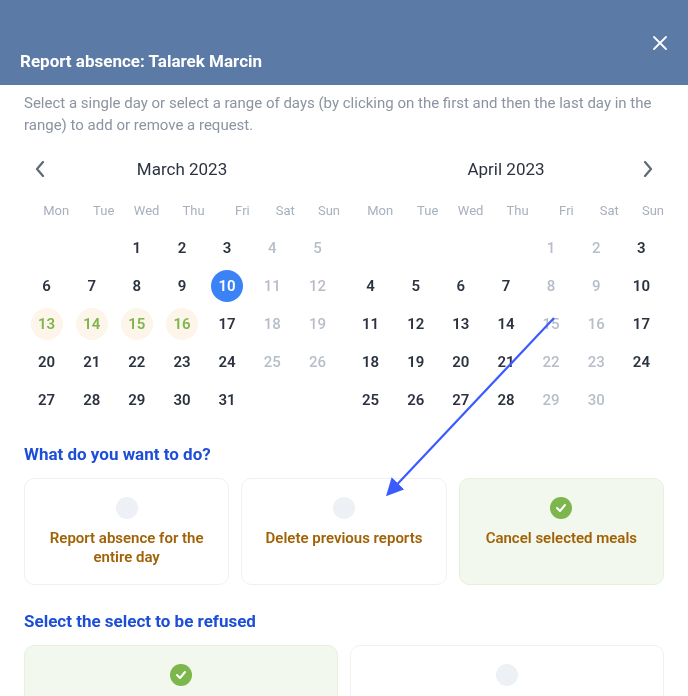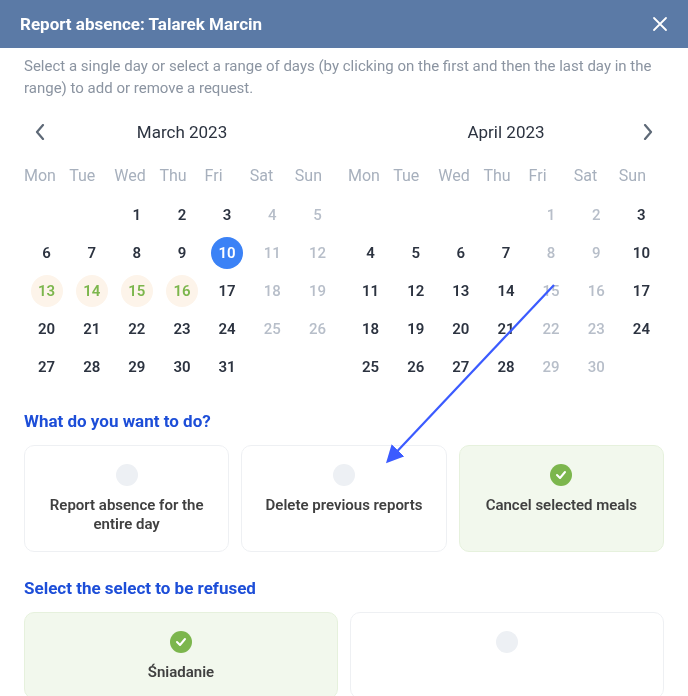--- a/index.html
+++ b/index.html
@@ -1,51 +1,51 @@
 <!DOCTYPE html>
 <html><head>
 <meta charset="utf-8">
 <style>
   * { box-sizing: border-box; margin: 0; padding: 0; }
   html, body { width: 688px; height: 696px; font-family: -apple-system, BlinkMacSystemFont, "Segoe UI", Roboto, Arial, sans-serif; color: #2c3340; }
   .modal { width: 688px; height: 696px; background: #fff; display: flex; flex-direction: column; }
   .header { background: #5b7aa6; color: #fff; padding: 14px 20px; display: flex; justify-content: space-between; align-items: center; }
-  .header-title { font-size: 17px; font-weight: 700; }
+  .header-title { font-size: 17px; font-weight: 700; margin-top: 37px; }
   .close-x svg { width: 16px; height: 16px; display: block; }
   .body { padding: 8px 24px; flex: 1; overflow: auto; }
   .instructions { color: #8b94a1; font-size: 15px; line-height: 1.45; margin-bottom: 18px; }
   .calendars { display: flex; gap: 8px; align-items: flex-start; position: relative; }
   .cal { flex: 1; }
   .cal-head { display: flex; align-items: center; justify-content: center; position: relative; height: 28px; margin-bottom: 14px; }
   .nav-btn { position: absolute; top: 0; width: 20px; height: 28px; display: flex; align-items: center; justify-content: center; color: #5e6977; cursor: pointer; }
   .nav-left { left: 6px; }
   .nav-right { right: 6px; }
   .nav-btn svg { width: 10px; height: 16px; }
   .cal-title { font-size: 17px; font-weight: 400; color: #2c3340; }
   .cal-title .month { font-weight: 400; }
   .grid { display: grid; grid-template-columns: repeat(7, 1fr); gap: 2px 0; }
-  .dow { text-align: left; font-size: 16px; color: #a7b0bd; padding: 6px 0 10px; }
+  .dow { text-align: right; font-size: 13px; color: #a7b0bd; padding: 6px 0 10px; }
   .day { height: 36px; display: flex; align-items: center; justify-content: center; font-size: 15px; font-weight: 600; color: #2c3340; cursor: pointer; position: relative; }
   .day.empty { cursor: default; }
   .day.muted { color: #b7bec9; font-weight: 500; }
   .day .num { width: 32px; height: 32px; display: flex; align-items: center; justify-content: center; border-radius: 50%; }
   .day.is-today .num { background: #3b82f6; color: #fff; }
   .day.is-selected .num { background: #fdf4ea; color: #7cb64d; }
 
   .arrow-overlay { position: absolute; pointer-events: none; }
 
   .section-title { font-size: 17px; font-weight: 700; margin: 26px 0 14px; color: #1d4ed8; }
   .options { display: flex; gap: 12px; }
   .option-card { flex: 1; border: 1px solid #eef0f3; border-radius: 10px; padding: 18px 16px 16px; text-align: center; cursor: pointer; background: #fff; }
   .option-card.selected { background: #f2f8ed; border-color: #e6f1dd; }
   .radio-circle { width: 22px; height: 22px; border-radius: 50%; background: #edf0f4; margin: 0 auto 10px; display: flex; align-items: center; justify-content: center; }
   .option-card.selected .radio-circle { background: #7cb64d; }
   .radio-circle svg { width: 12px; height: 12px; display: none; }
   .option-card.selected .radio-circle svg { display: block; }
-  .option-label { font-size: 15px; font-weight: 600; color: #404040; line-height: 1.3; }
+  .option-label { font-size: 15px; font-weight: 600; color: #a16207; line-height: 1.3; }
 
   .meals { display: flex; gap: 12px; }
   .meal-card { flex: 1; }
 </style>
 </head>
 <body>
 
 <div class="modal">
   <div class="header">
     <div class="header-title">Report absence: Talarek Marcin</div>

